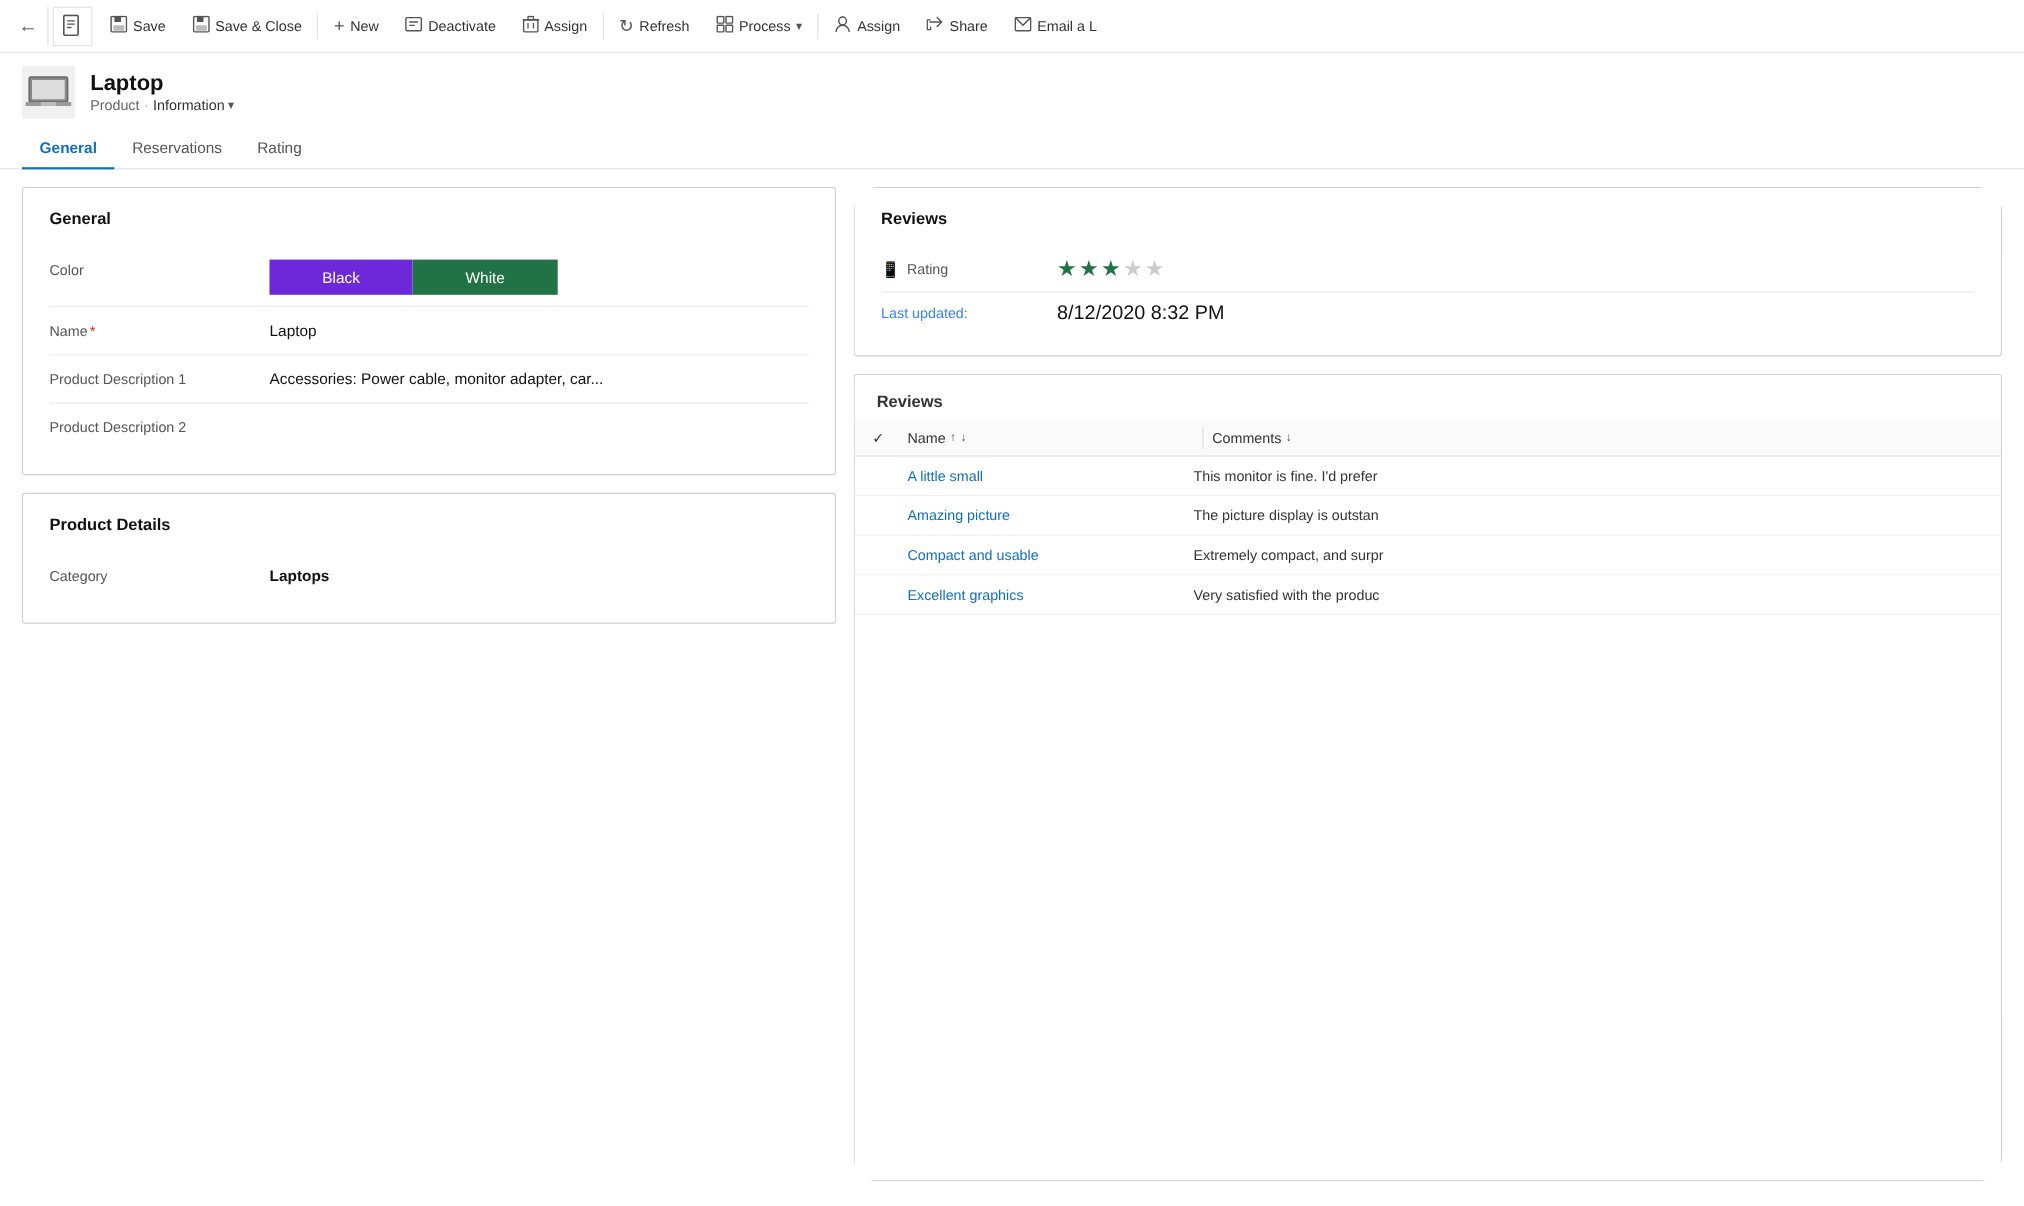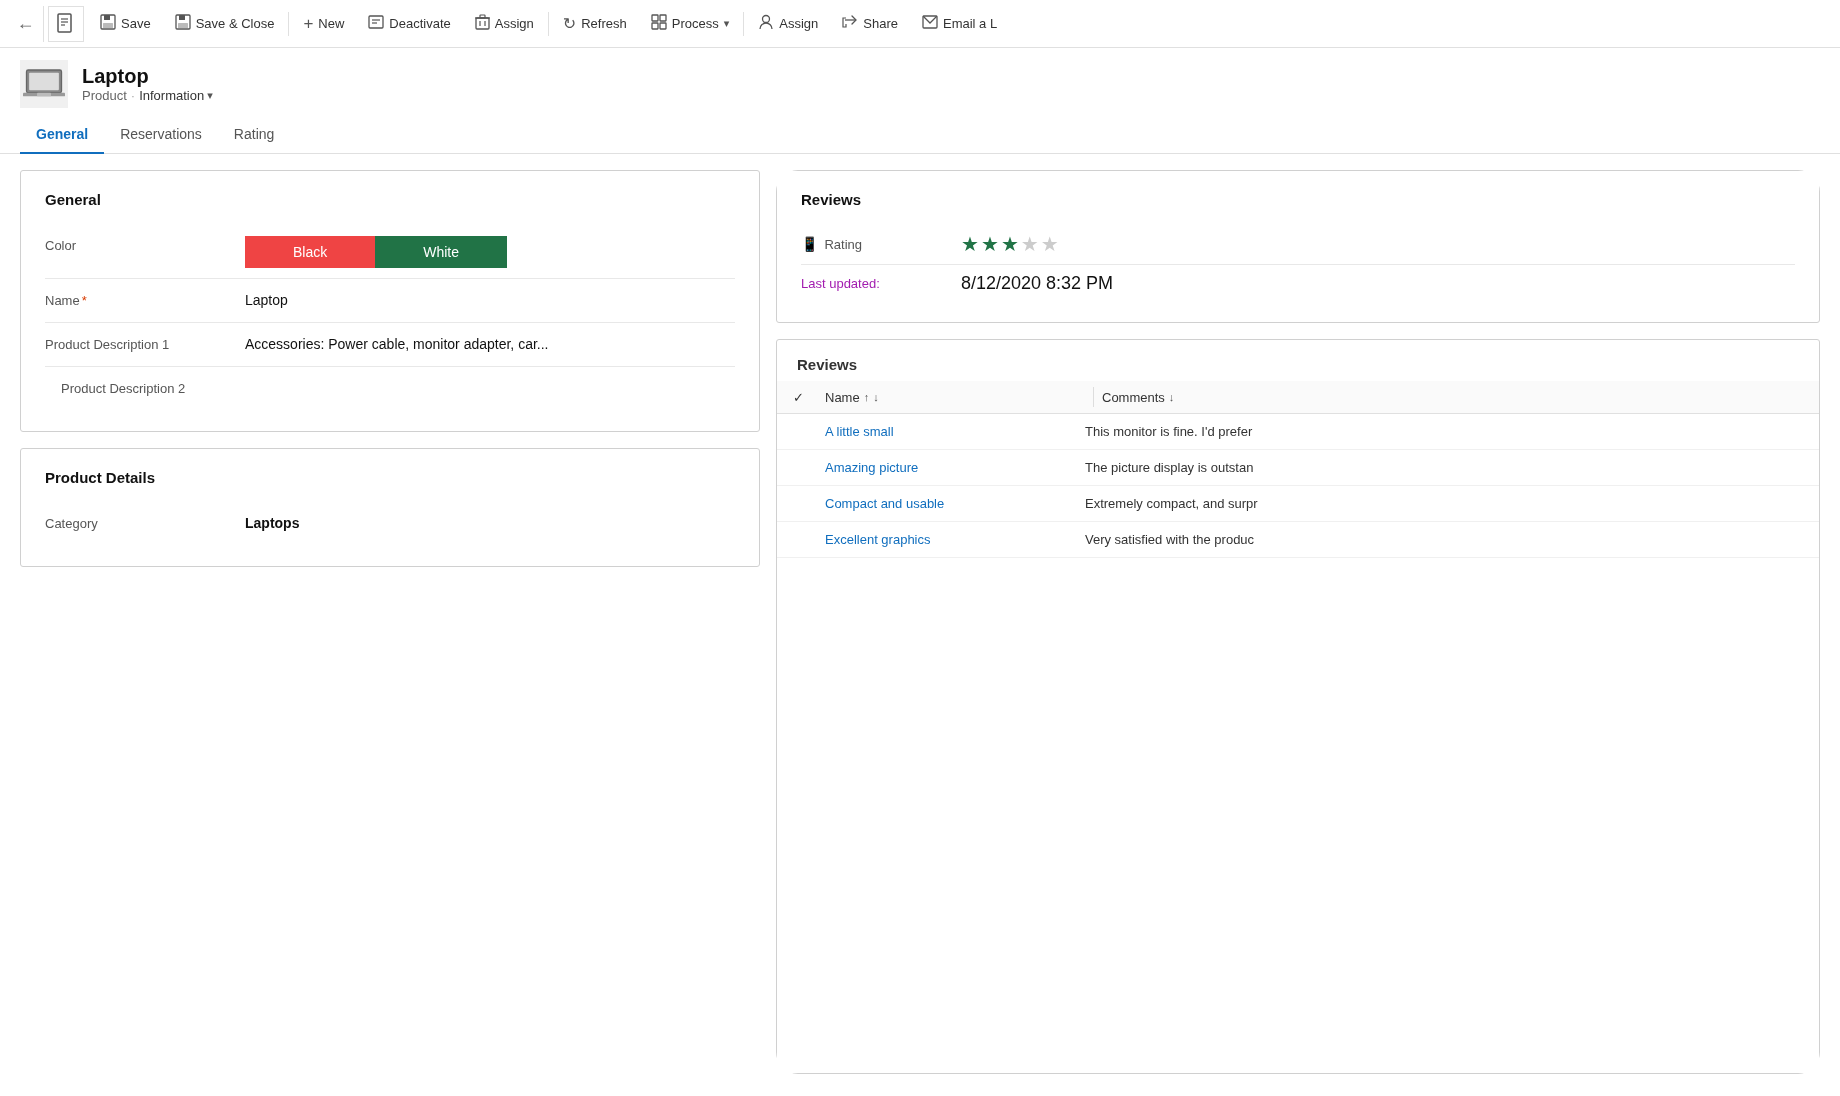--- a/index.html
+++ b/index.html
@@ -197,21 +197,21 @@
       gap: 0;
     }
     .color-btn {
       padding: 8px 48px;
       border: none;
       cursor: pointer;
       font-size: 14px;
       font-weight: 500;
     }
     .color-btn-black {
-      background: #ef4444;
+      background: #6d28d9;
       color: #fff;
     }
     .color-btn-green {
       background: #217346;
       color: #fff;
     }
 
     
     .field-value-scroll {
       flex: 1;
@@ -248,21 +248,21 @@
       flex: 1;
     }
     .stars {
       display: flex;
       gap: 2px;
     }
     .star { font-size: 20px; }
     .star-filled { color: #217346; }
     .star-empty { color: #ccc; }
     .last-updated-label {
-      color: #a21caf;
+      color: #3b82f6;
       font-size: 13px;
       width: 160px;
     }
     .last-updated-value {
       color: #111;
       font-size: 18px;
       font-weight: 500;
     }
 
     
@@ -490,21 +490,21 @@
         </div>
         <div class="field-value">Laptop</div>
       </div>
 
 
       <div class="field-row">
         <div class="field-label">Product Description 1</div>
         <div class="field-value">Accessories: Power cable, monitor adapter, car...</div>
       </div>
 
-      <div class="field-row" style="align-items:flex-start;margin-left:16px;">
+      <div class="field-row" style="align-items:flex-start;">
         <div class="field-label">Product Description 2</div>
       </div>
     </div>
 
     <div class="section-card">
       <div class="section-title">Product Details</div>
       <div class="field-row">
         <div class="field-label">Category</div>
         <div class="field-value field-value-bold">Laptops</div>
       </div>

